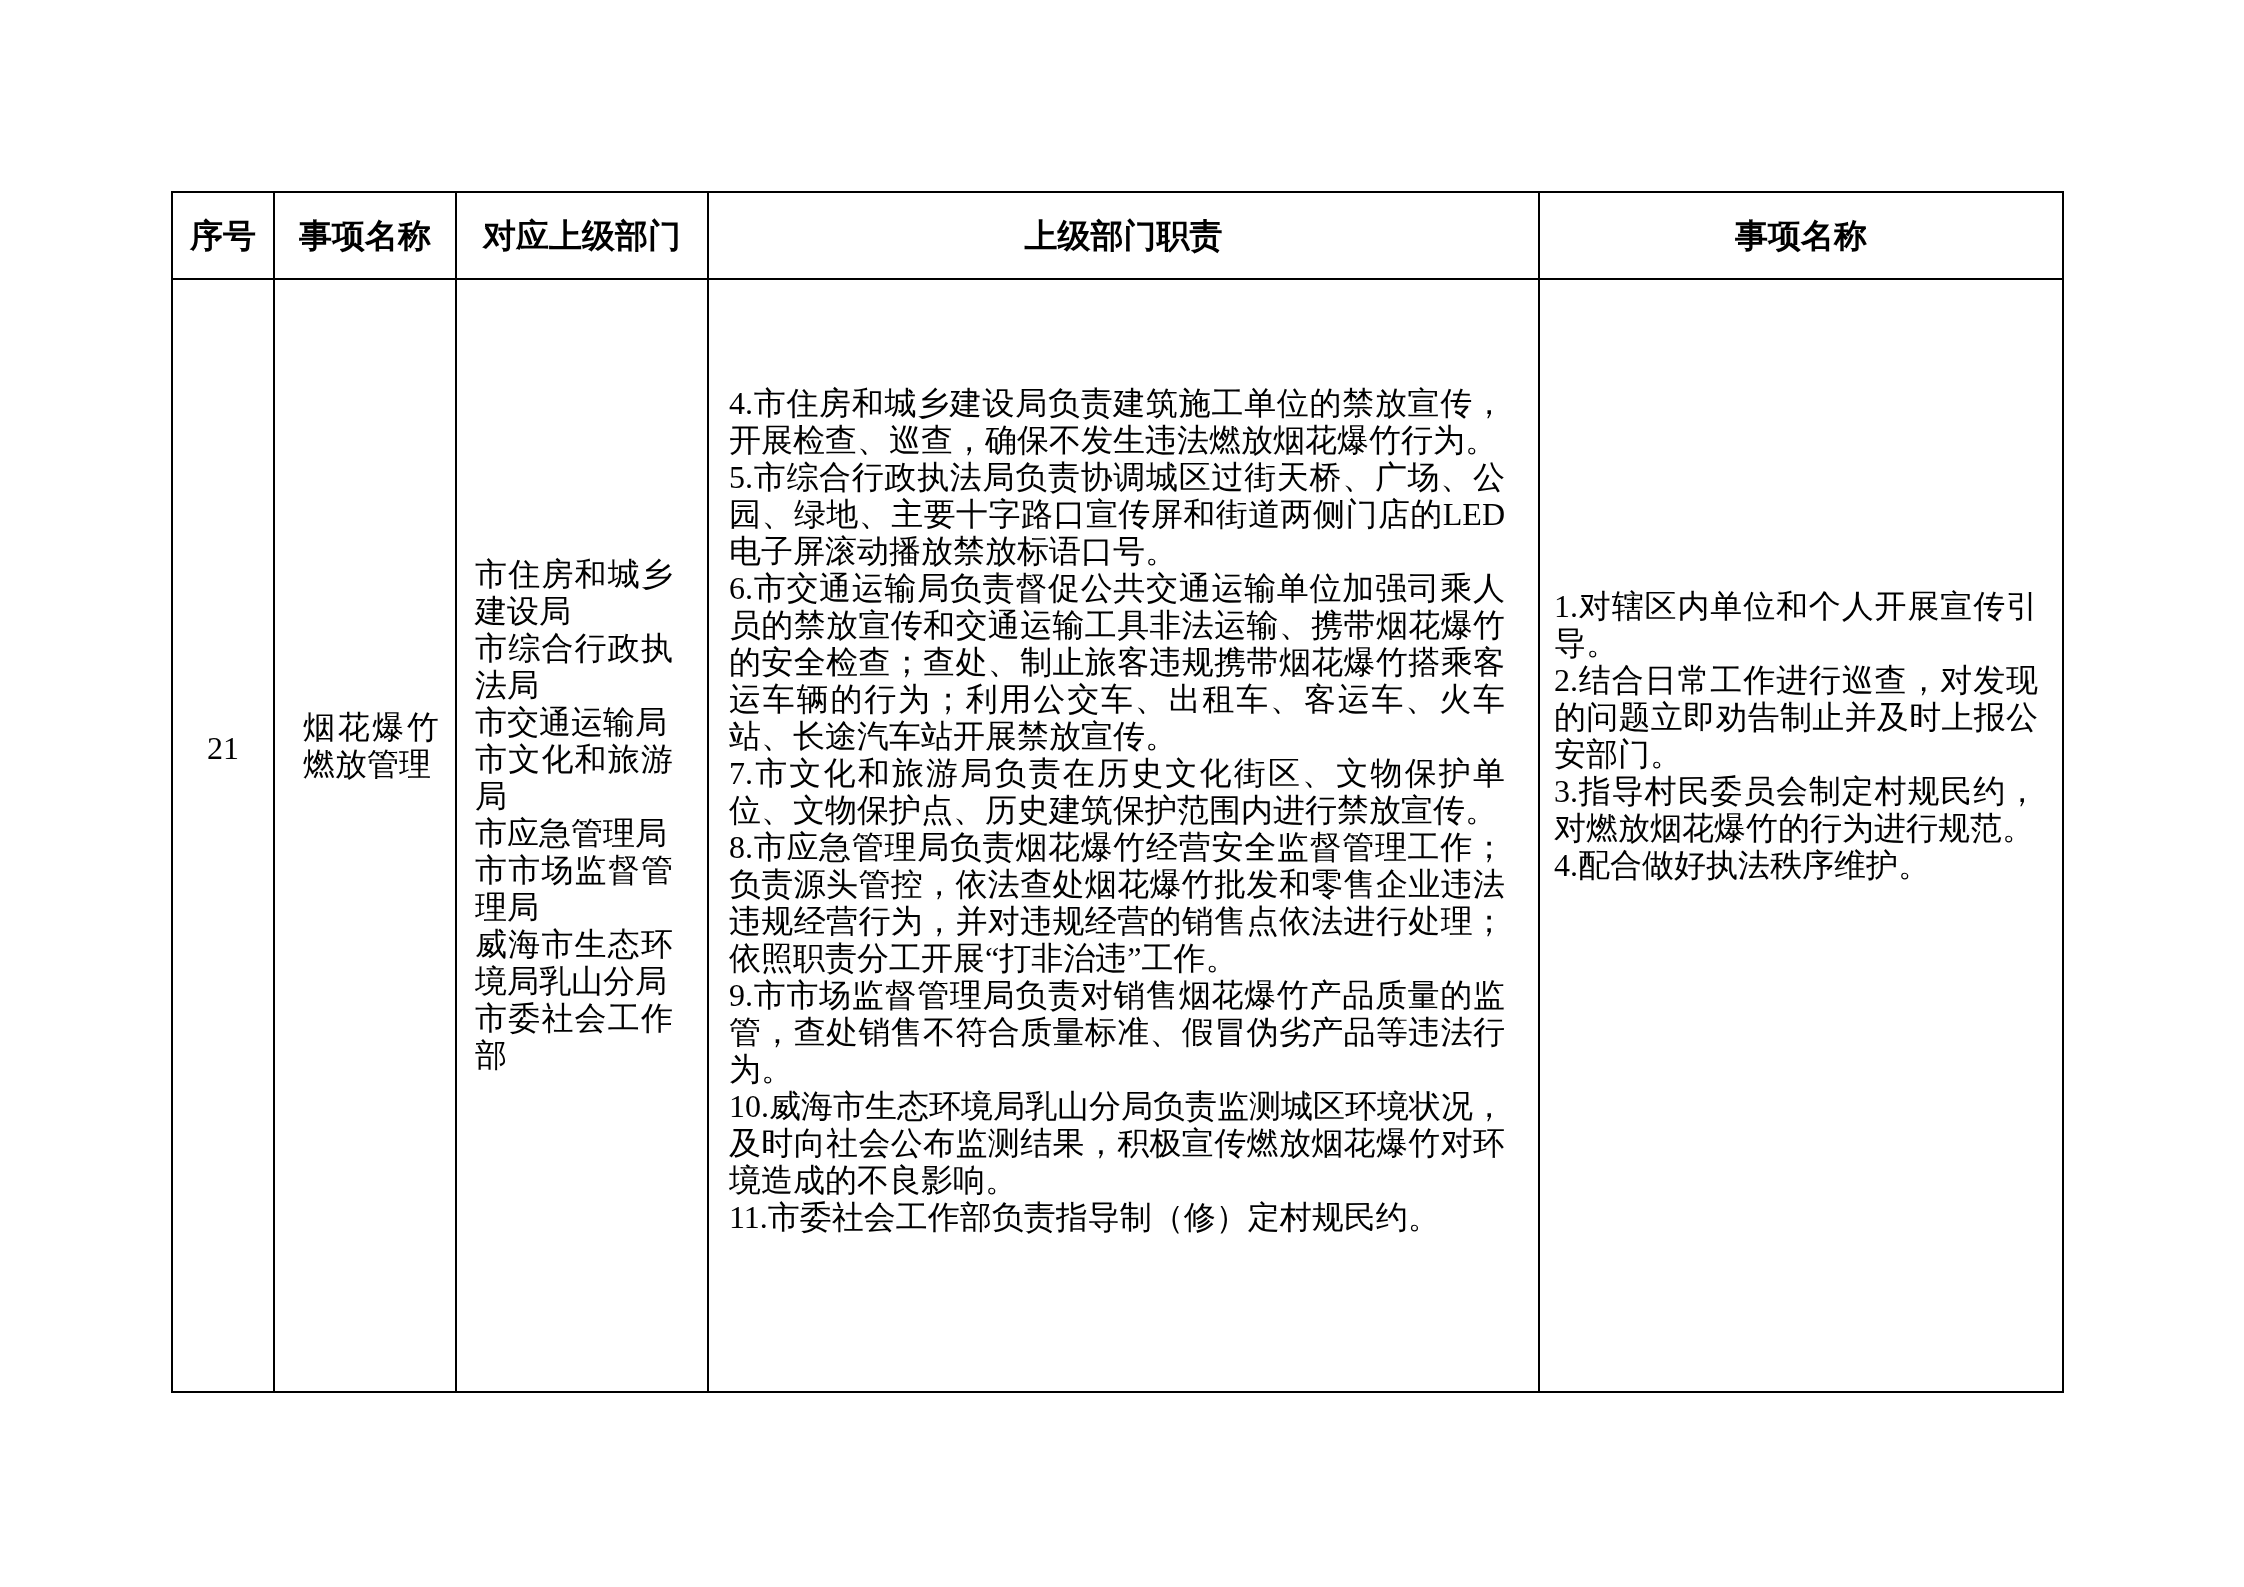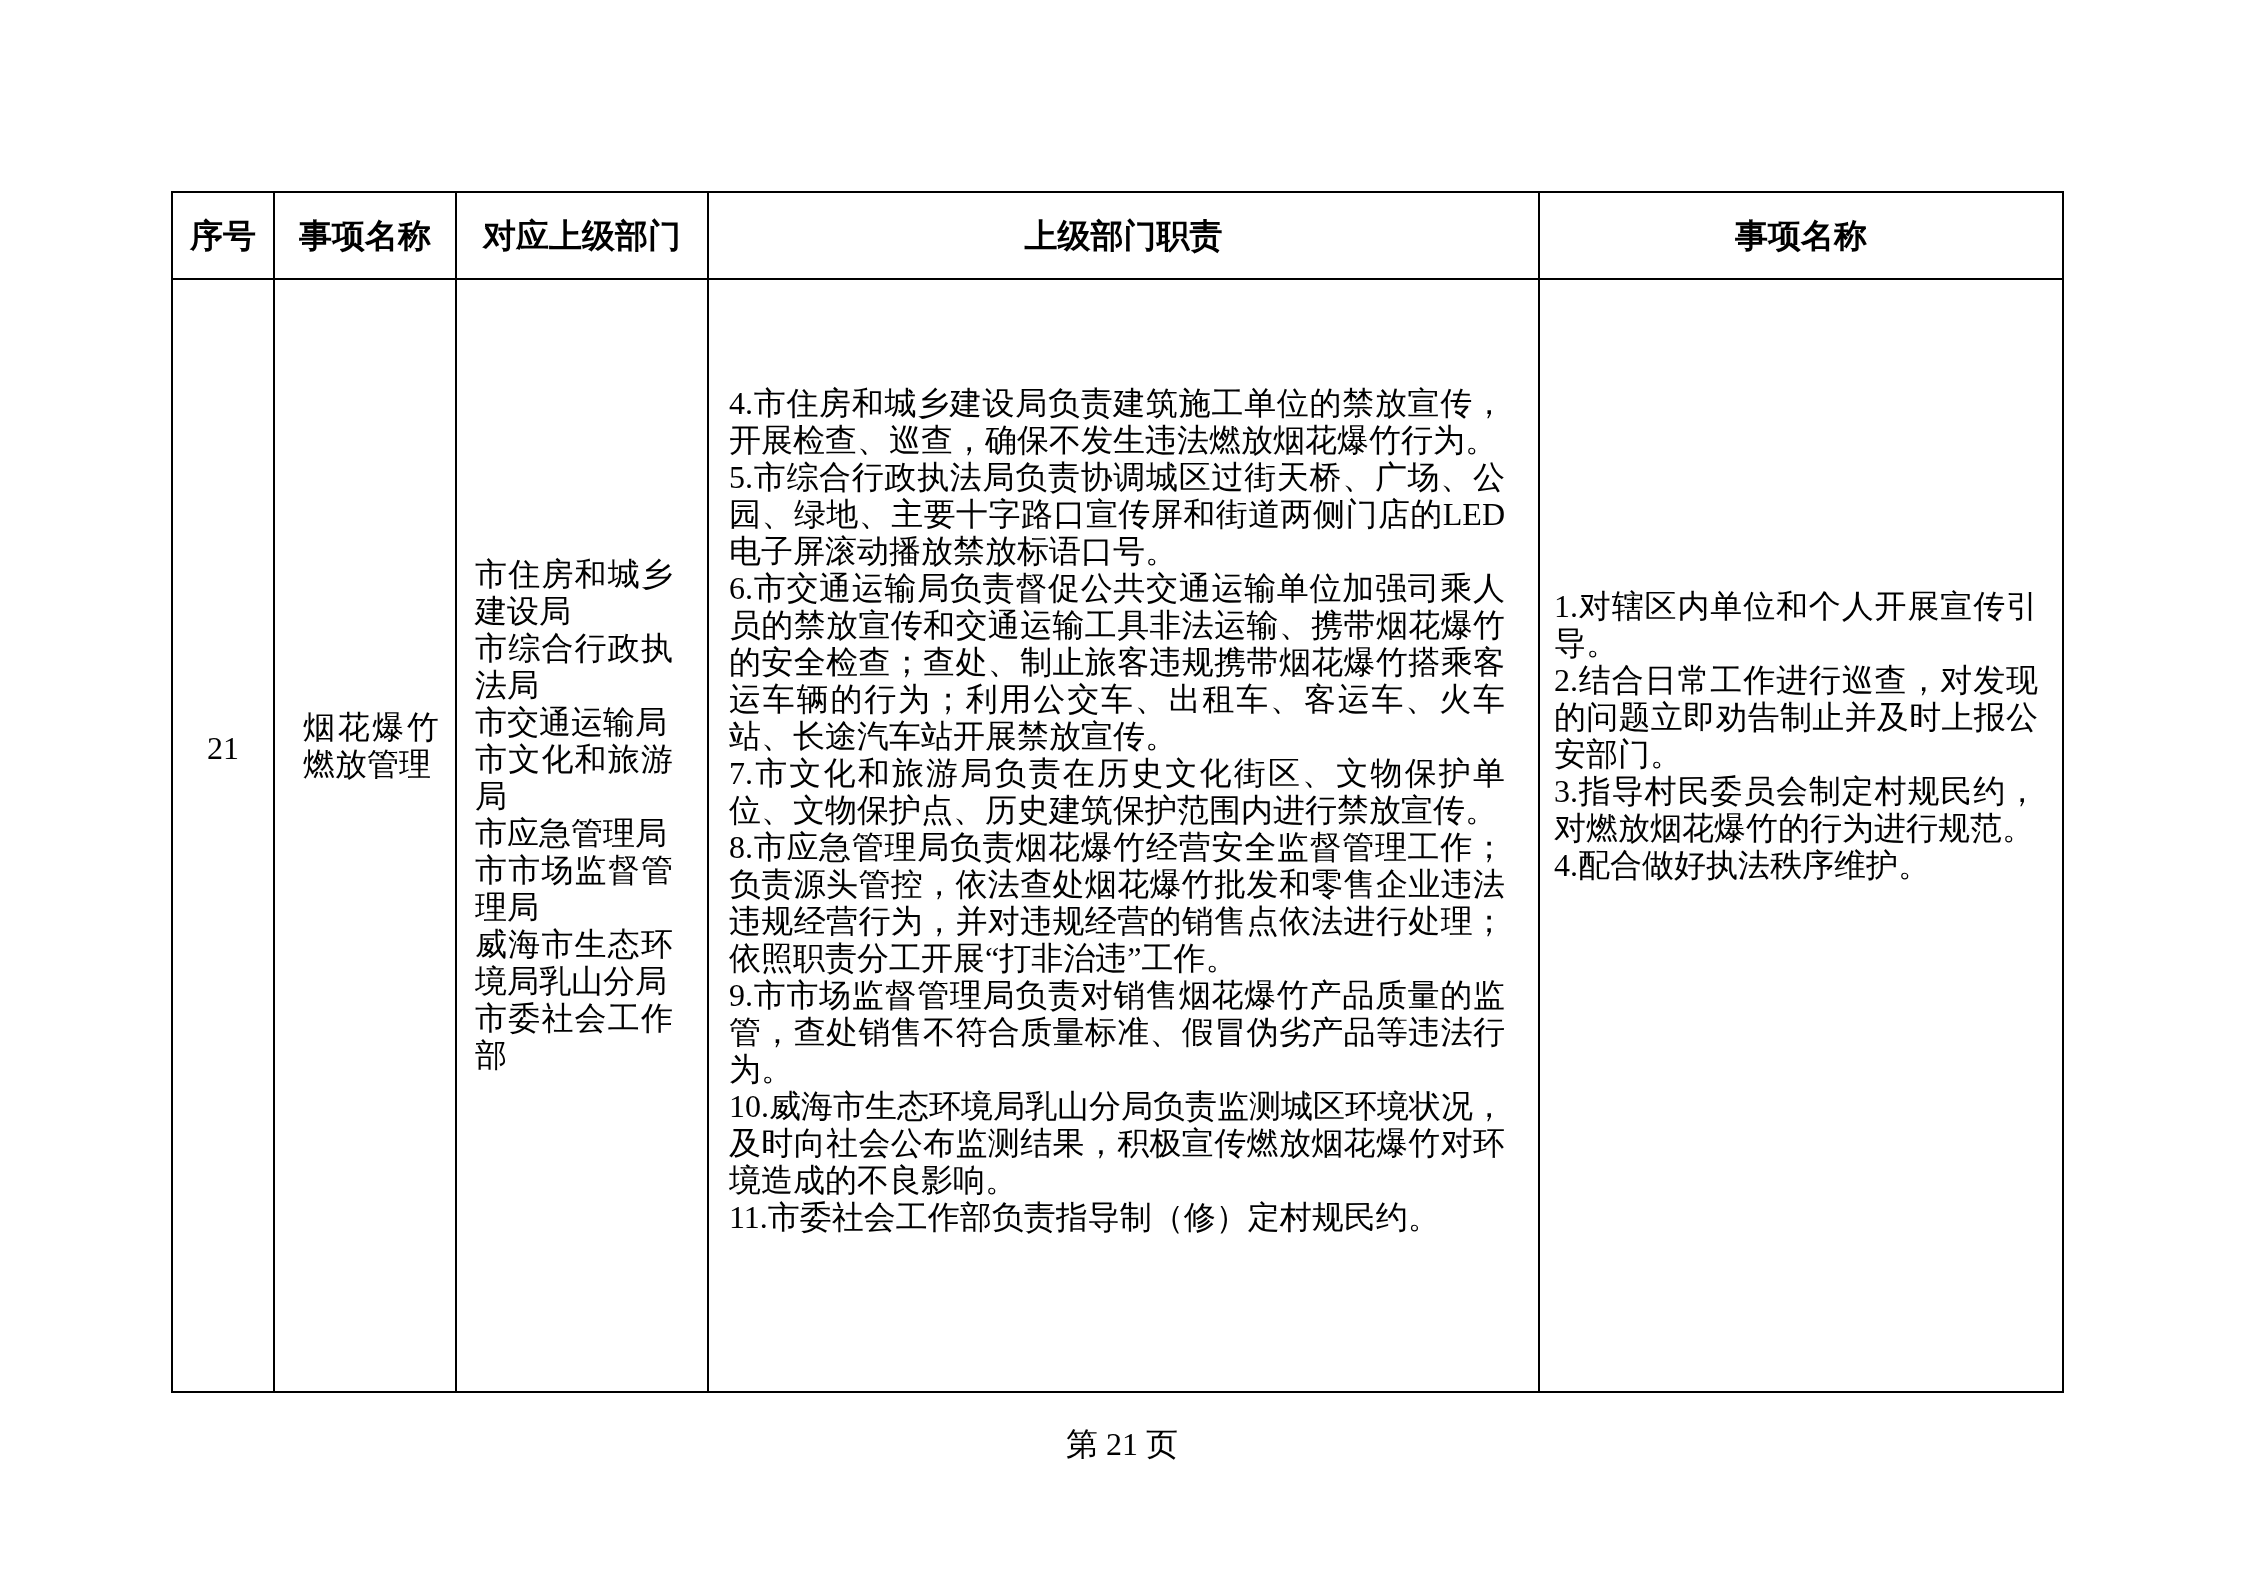--- a/index.html
+++ b/index.html
@@ -142,15 +142,14 @@
               <div class="list-line">1.对辖区内单位和个人开展宣传引导。</div>
               <div class="list-line">2.结合日常工作进行巡查，对发现的问题立即劝告制止并及时上报公安部门。</div>
               <div class="list-line">3.指导村民委员会制定村规民约，对燃放烟花爆竹的行为进行规范。</div>
               <div class="list-line">4.配合做好执法秩序维护。</div>
             </div>
         </td>
       </tr>
     </tbody>
   </table>
 
-  <div class="page-footer">第 21 页</div>
 
 </div>
 
 </body></html>

